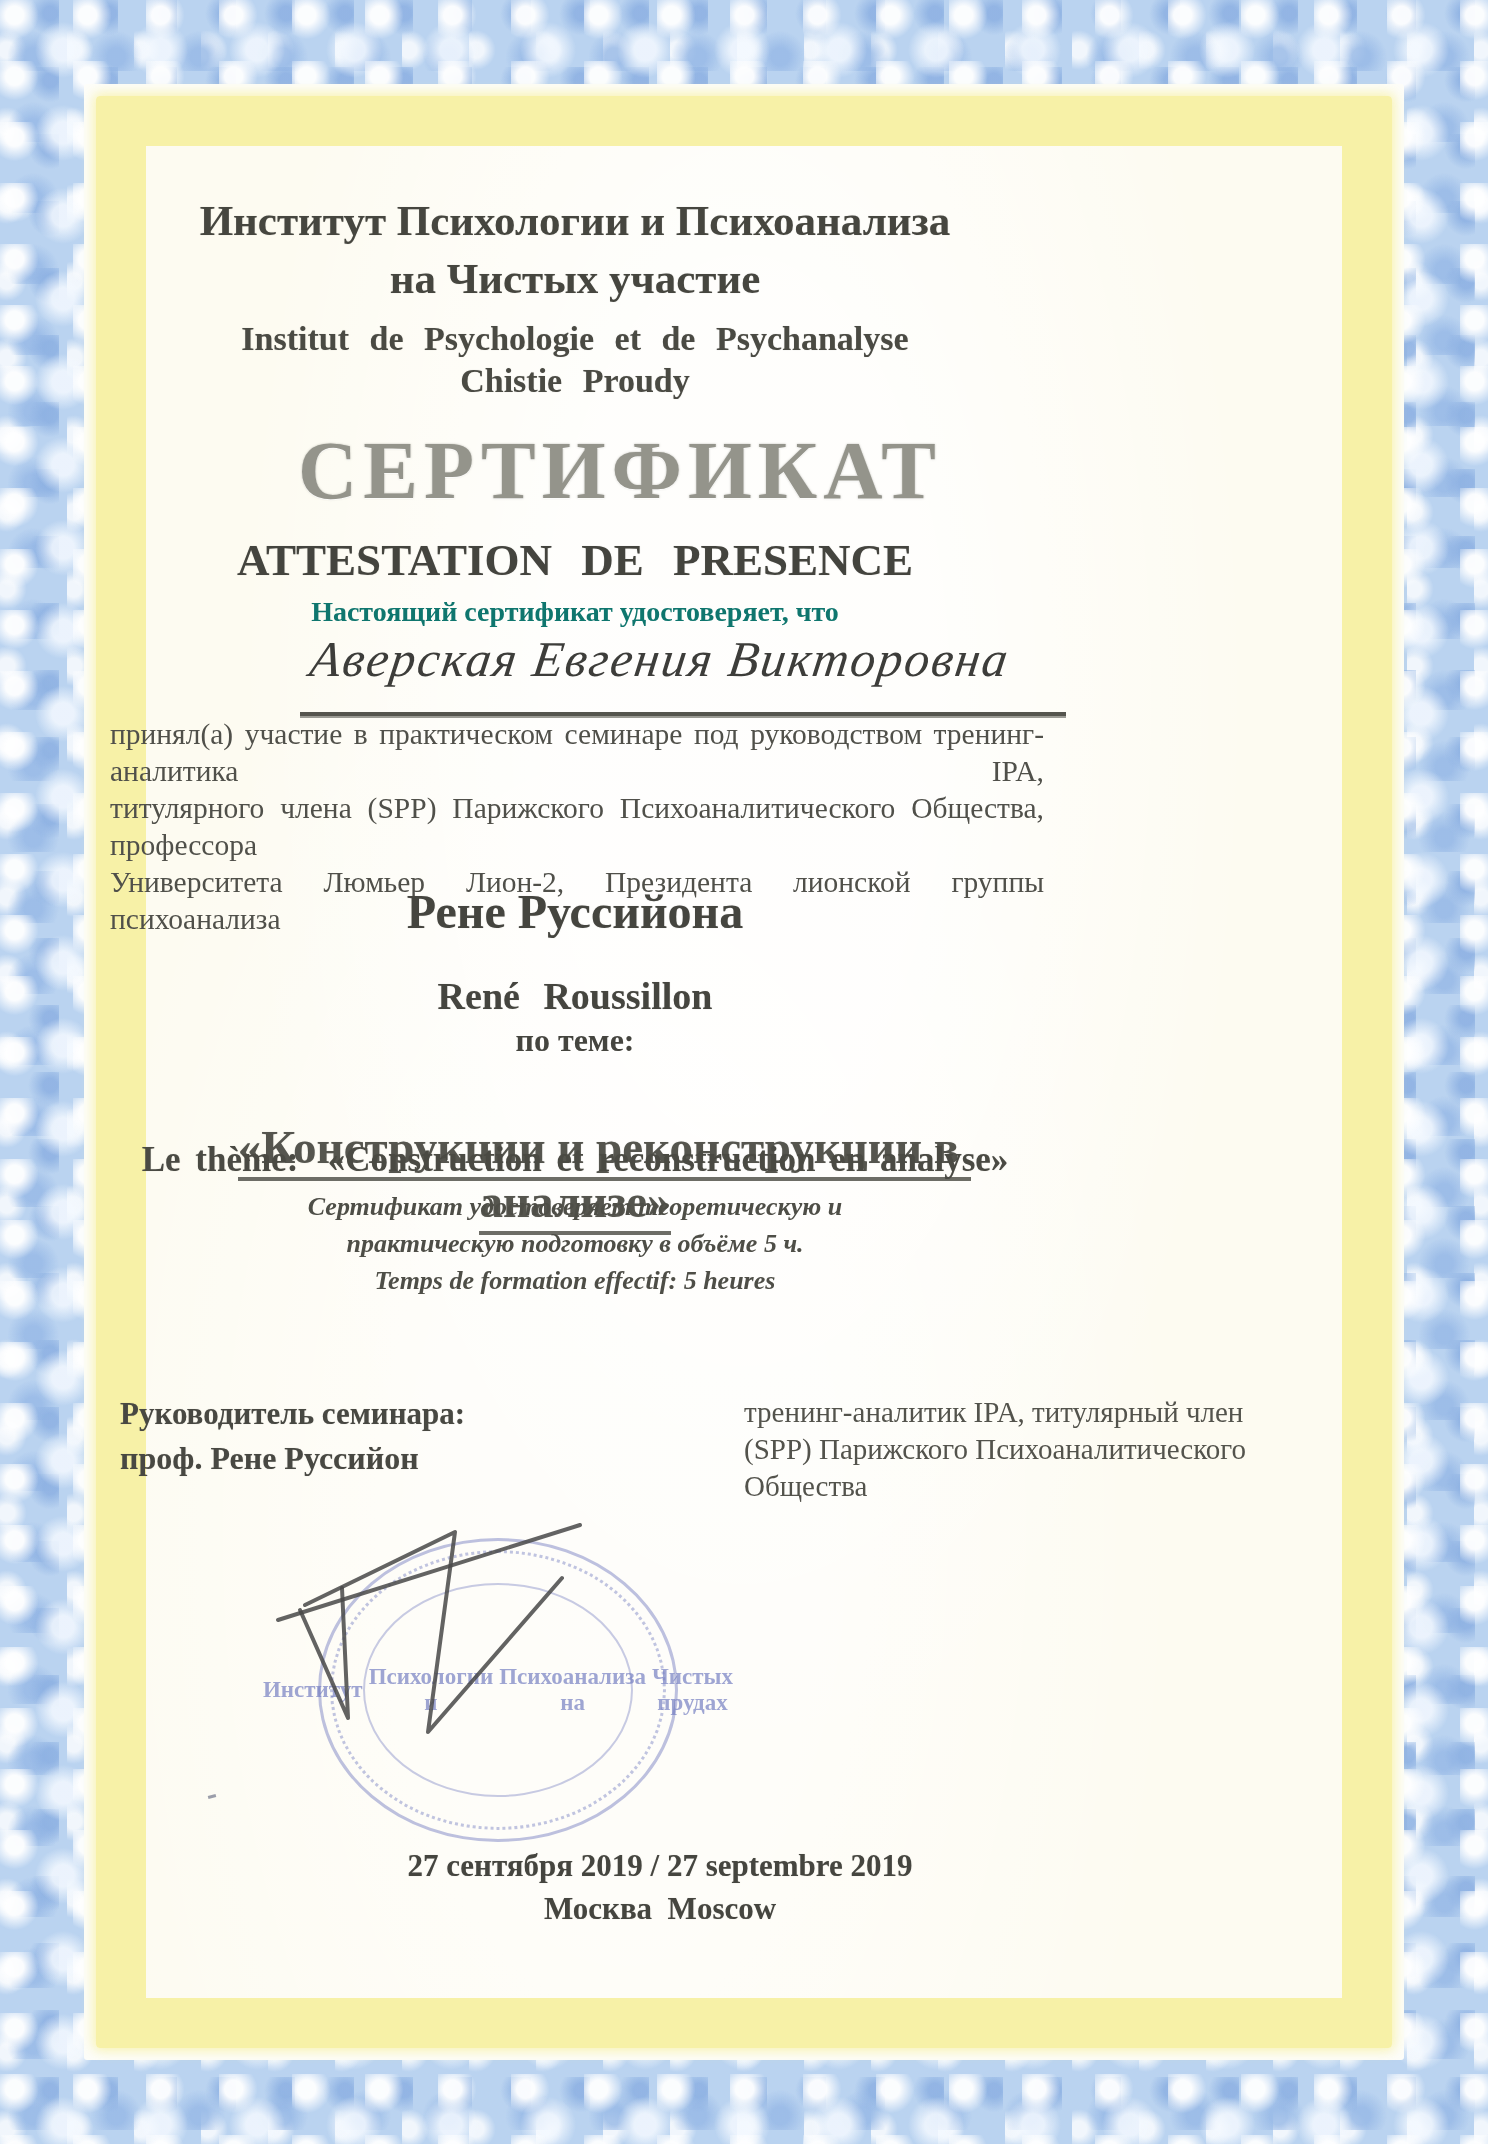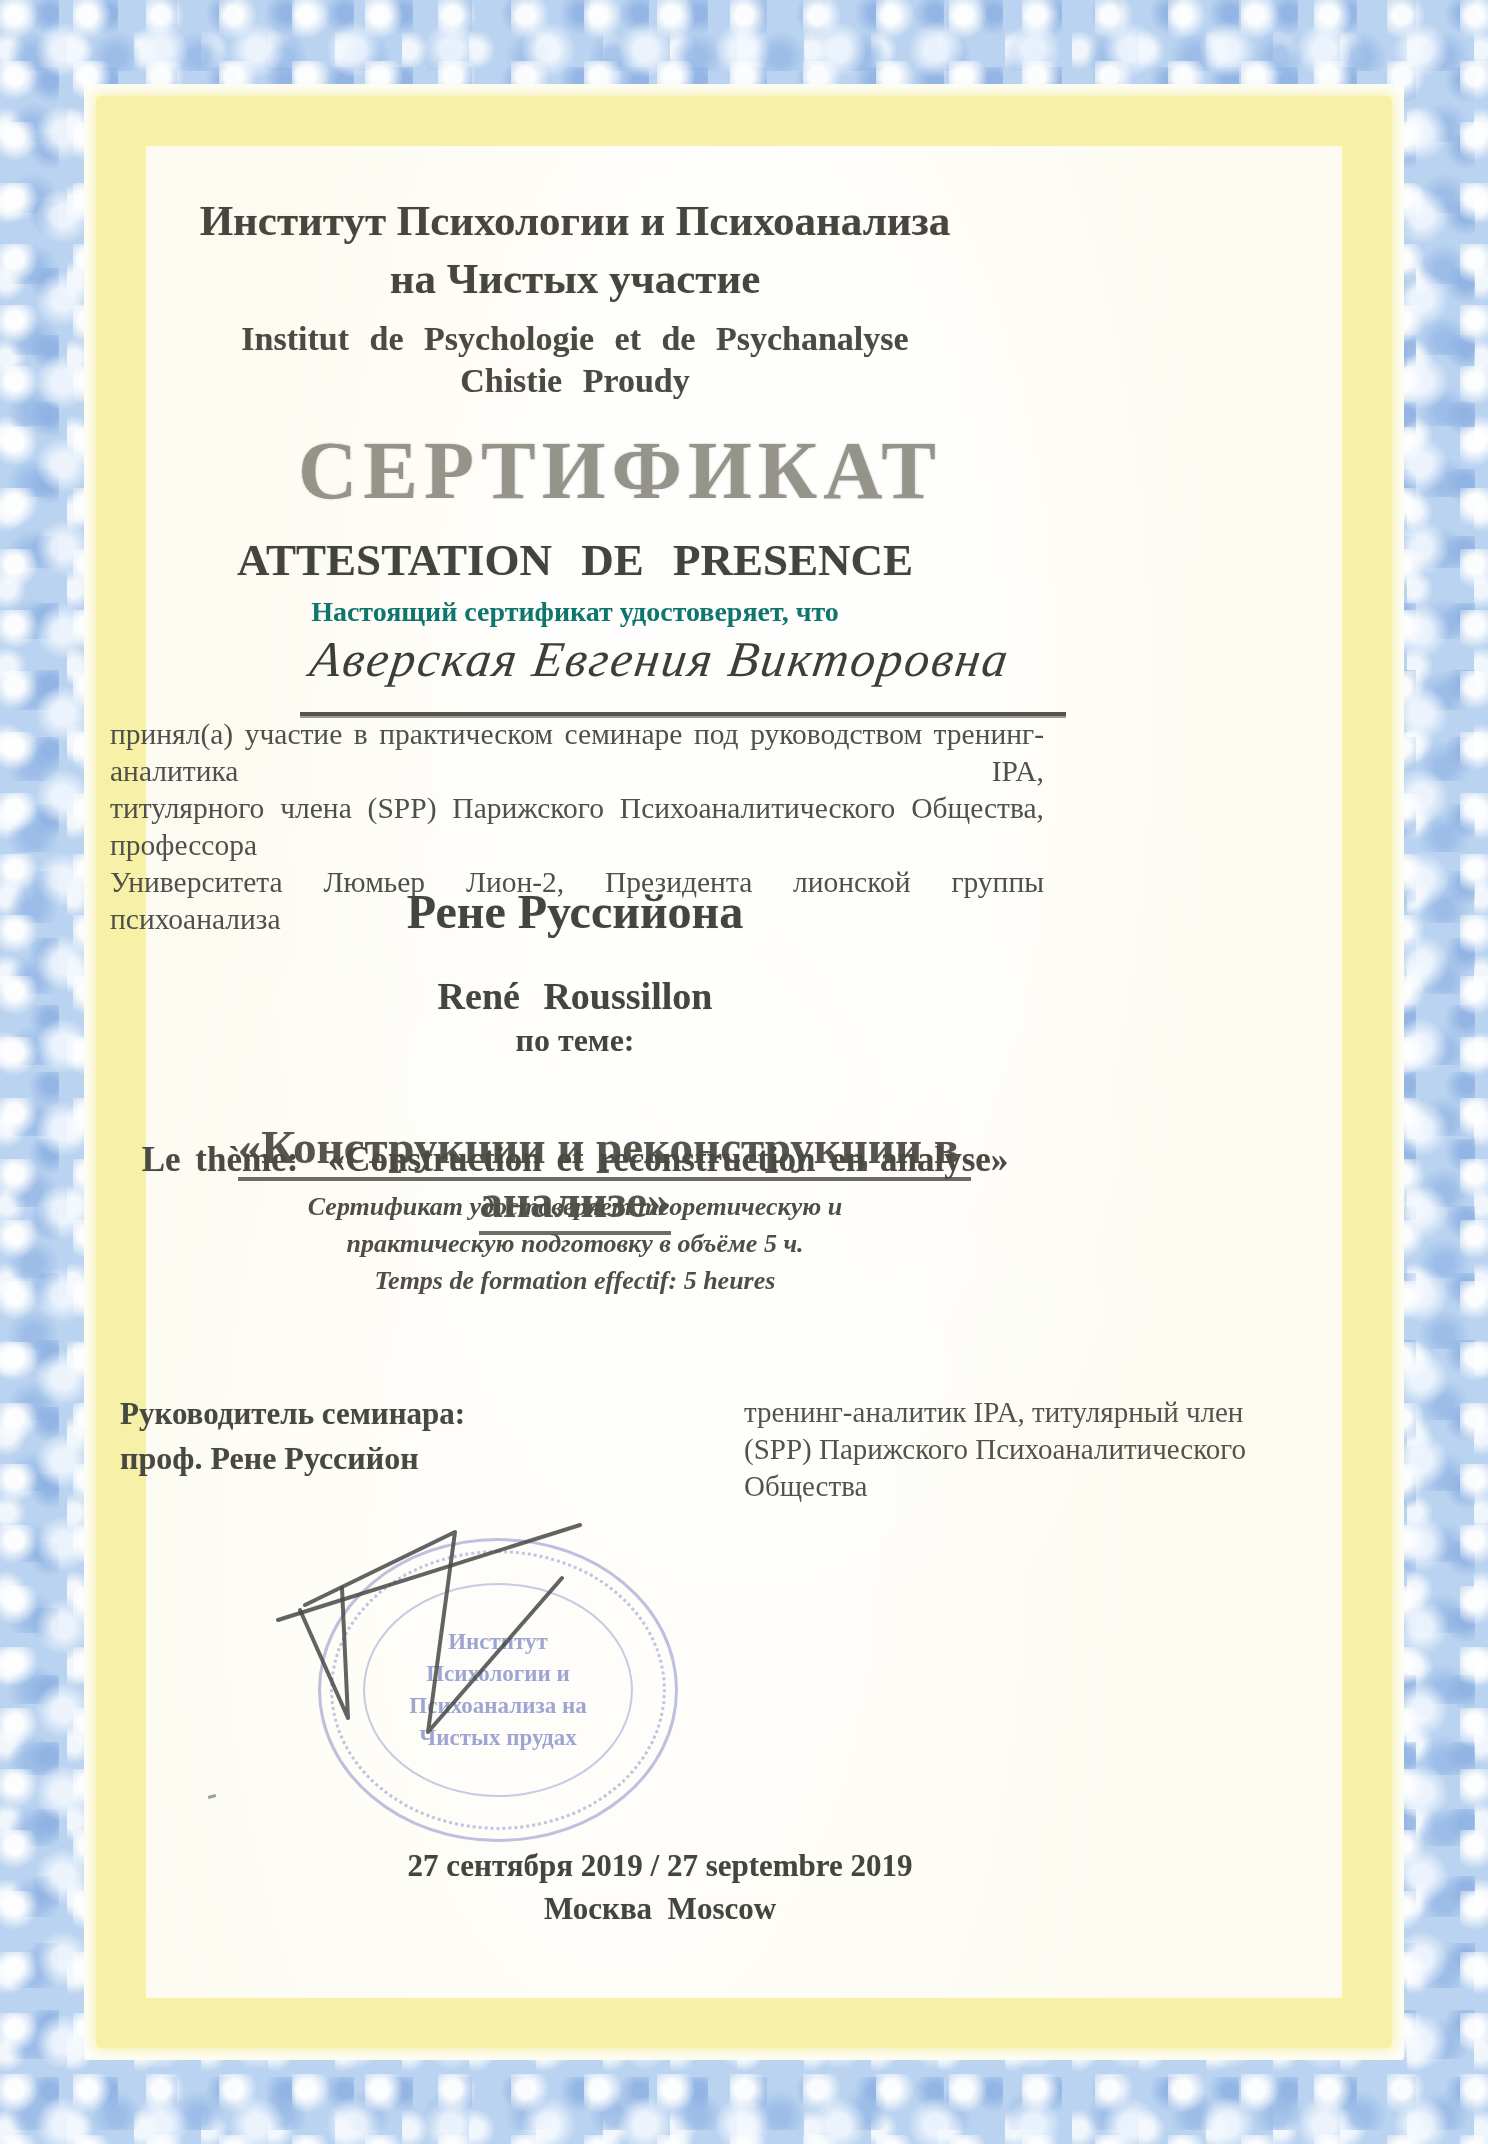--- a/index.html
+++ b/index.html
@@ -69,21 +69,21 @@
     border:3px solid rgba(124,132,196,.5);border-radius:50%;
     filter:blur(.4px);
   }
   .stamp .ring-dots{
     position:absolute;inset:9px;border:3px dotted rgba(118,126,192,.45);border-radius:50%;
   }
   .stamp .inner-circle{
     position:absolute;inset:42px;border:2px solid rgba(124,132,196,.42);border-radius:50%;
   }
   .stamp .stamp-text{
-    position:absolute;inset:0;display:flex;flex-direction:column;justify-content:center;align-items:center;
+    position:absolute;inset:0;display:flex;flex-direction:row;justify-content:center;align-items:center;
     gap:6px;color:rgba(112,122,192,.68);font-size:23px;font-weight:bold;filter:blur(.7px);
     text-align:center;
   }
   .sig-svg{position:absolute;left:250px;top:1470px;width:470px;height:410px;}
   .stray-dot{position:absolute;left:208px;top:1795px;width:8px;height:3px;background:rgba(90,95,120,.6);transform:rotate(-15deg);}
 </style>
 </head>
 <body>
 
 <div class="gap-ring"></div>

